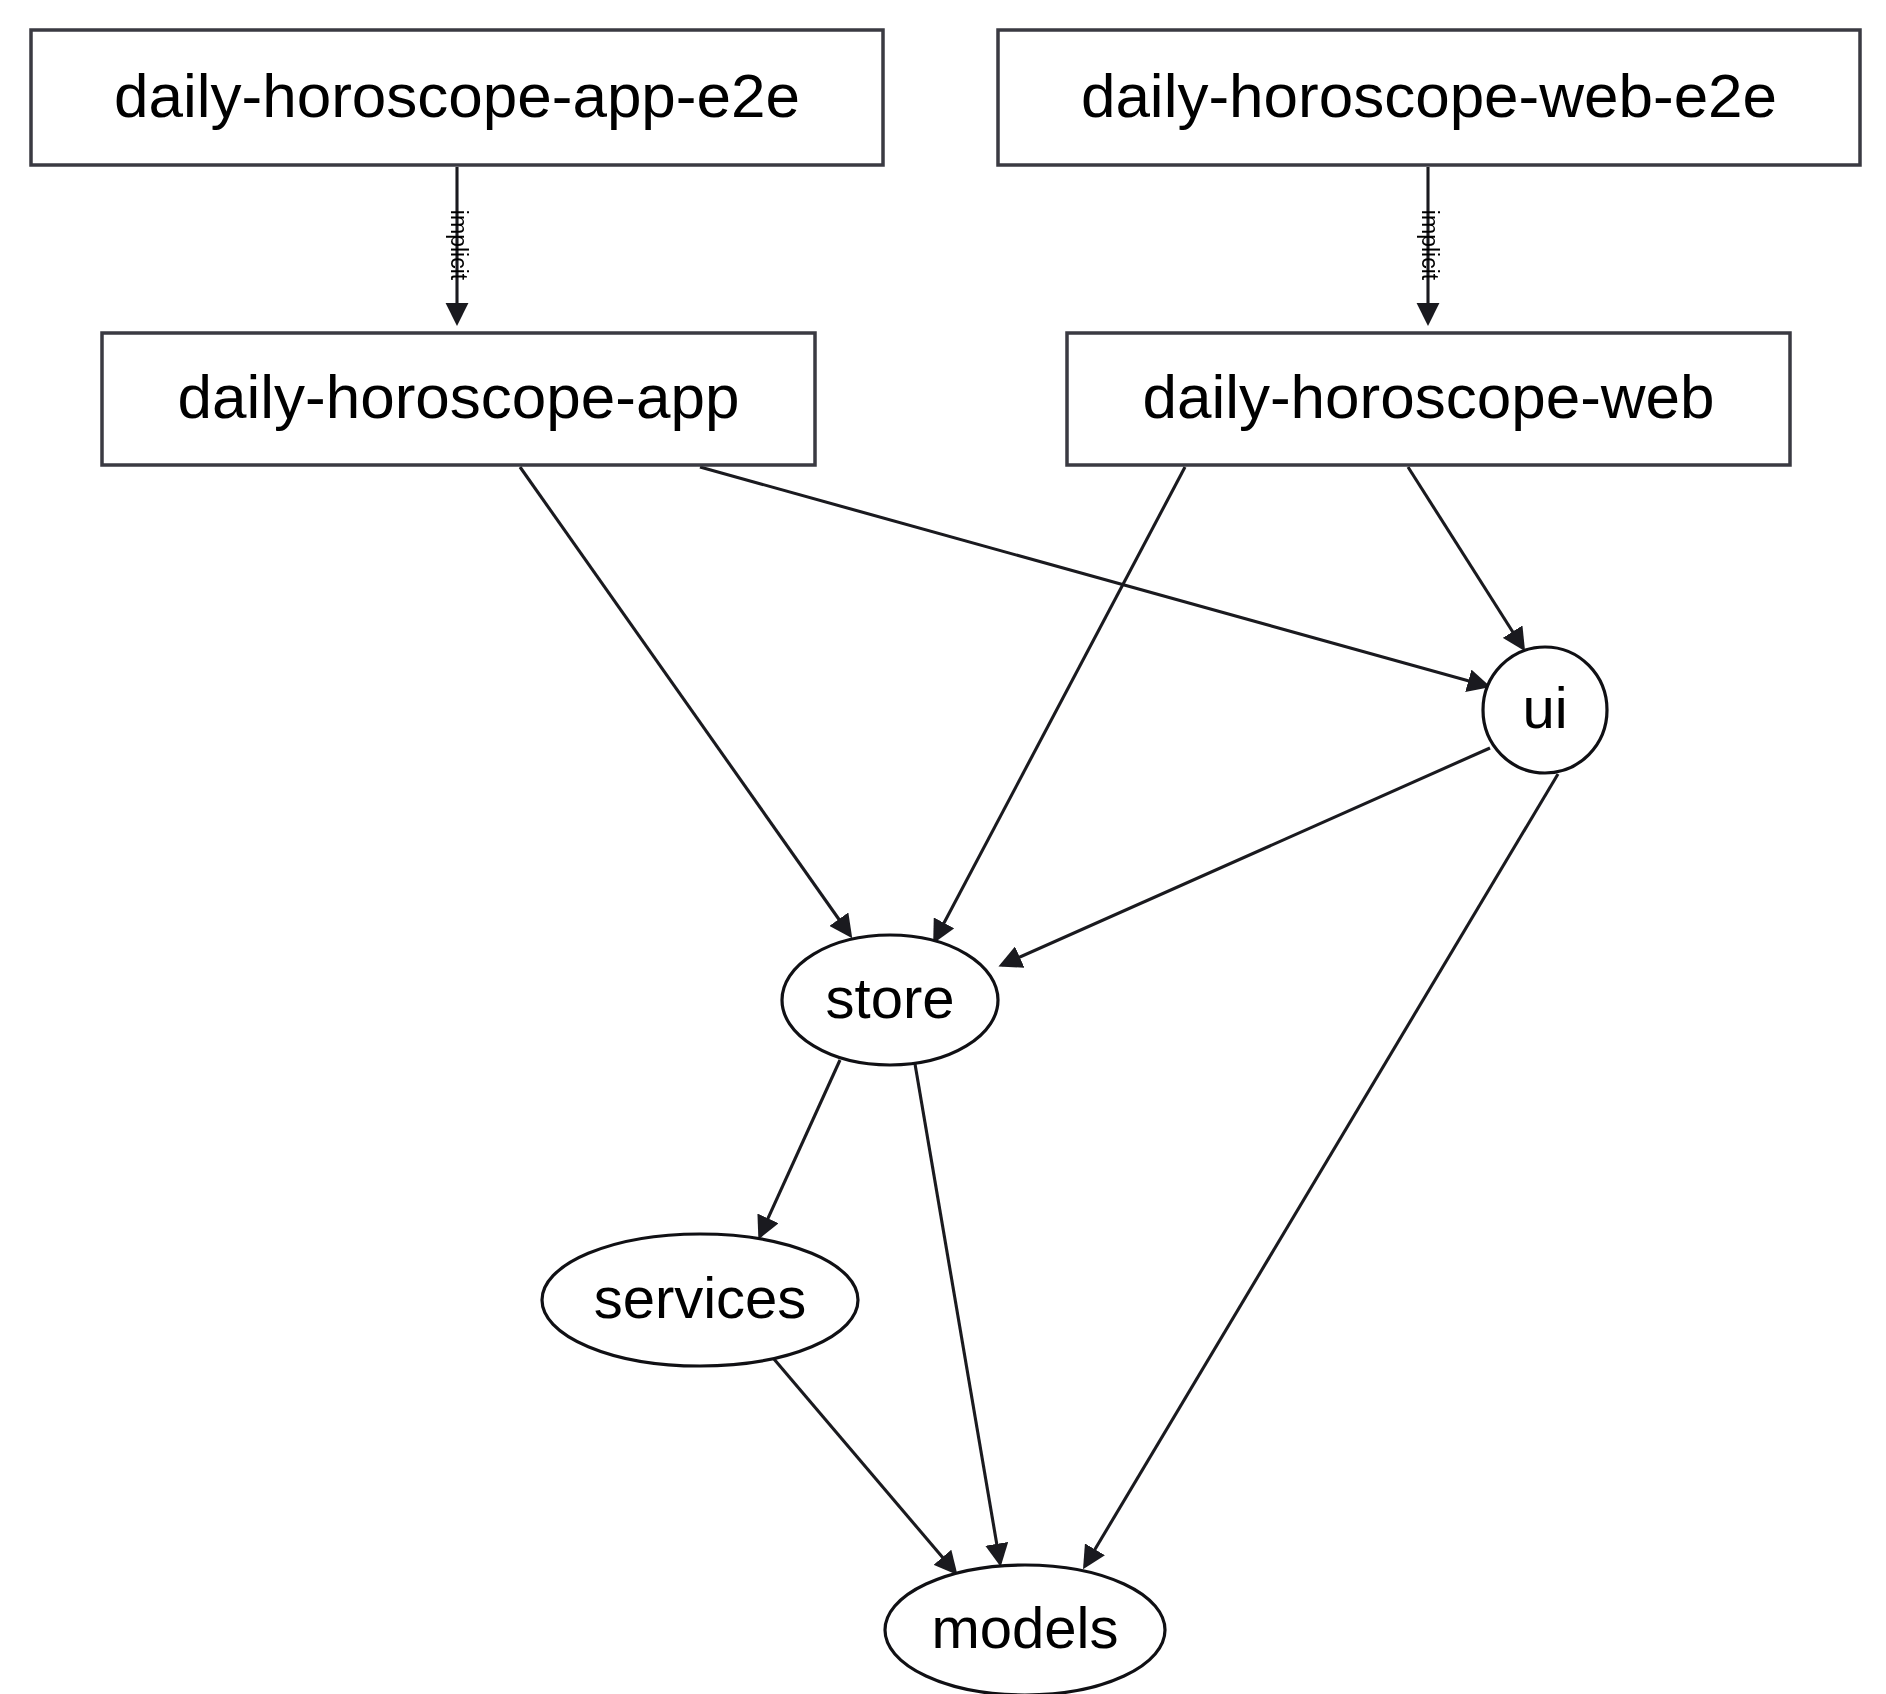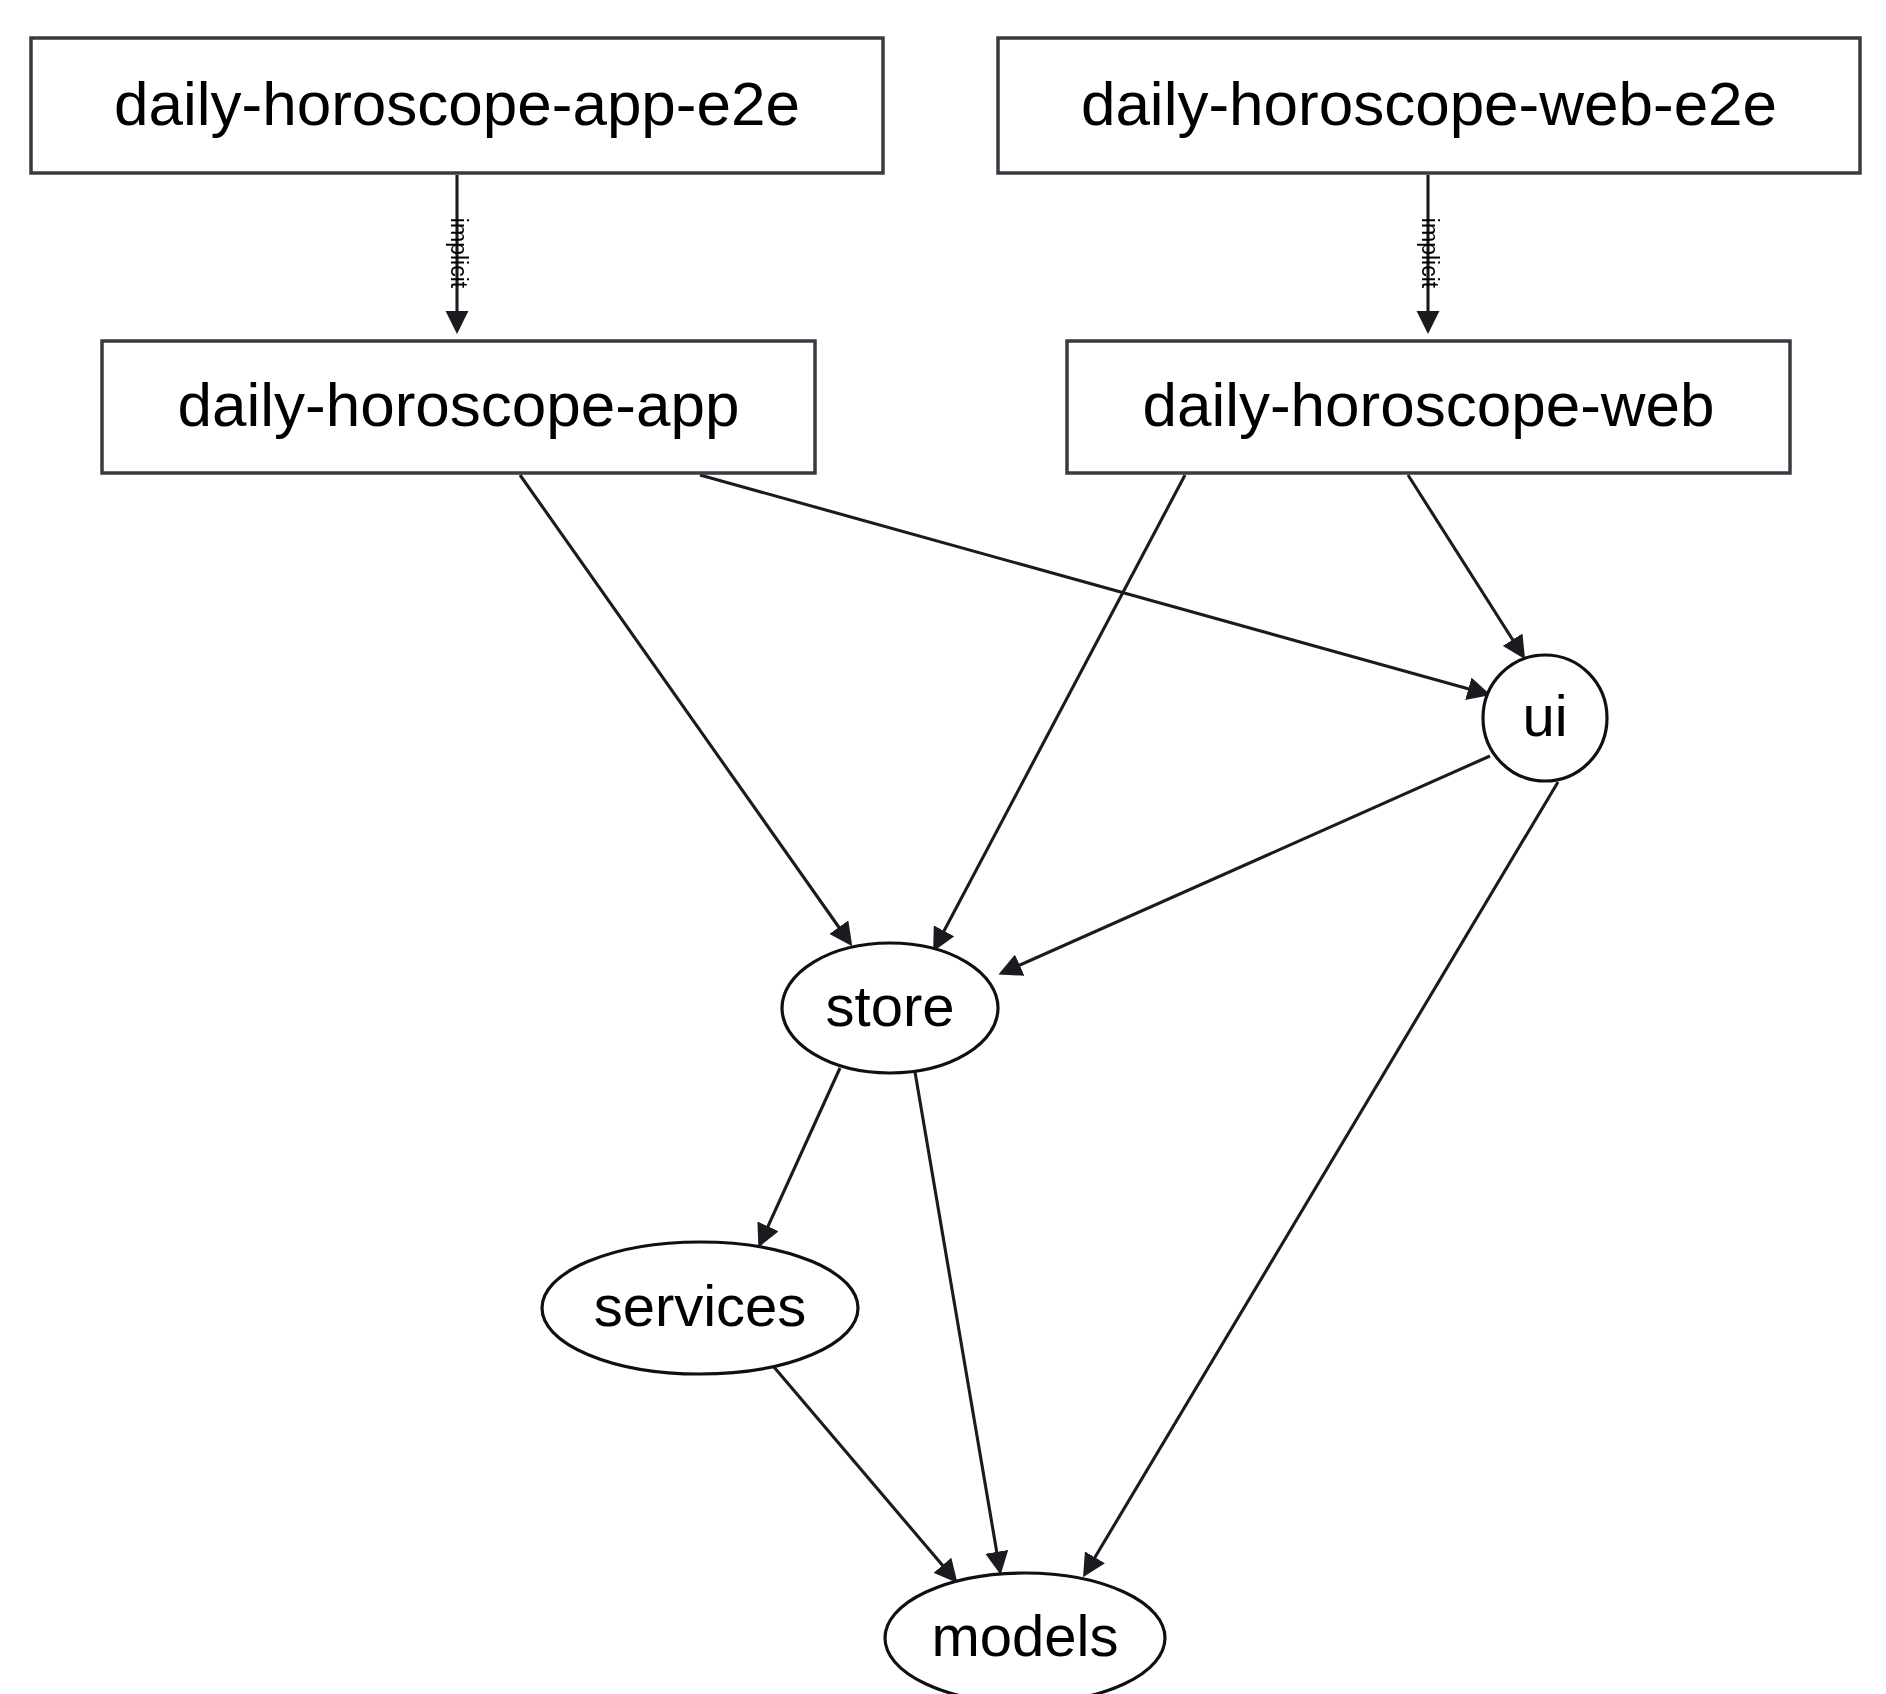--- a/index.html
+++ b/index.html
@@ -11,21 +11,21 @@
   body {
     font-family: "Liberation Sans", sans-serif;
     width: 1886px;
     height: 1694px;
     overflow: hidden;
     position: relative;
   }
   #graph-root {
     position: absolute;
     left: 0;
-    top: 8px;
+    top: 0;
     width: 1886px;
     height: 1414px;
   }
   svg#graph-canvas {
     display: block;
     width: 1886px;
     height: 1694px;
     background: #ffffff;
   }
   .node-box {

